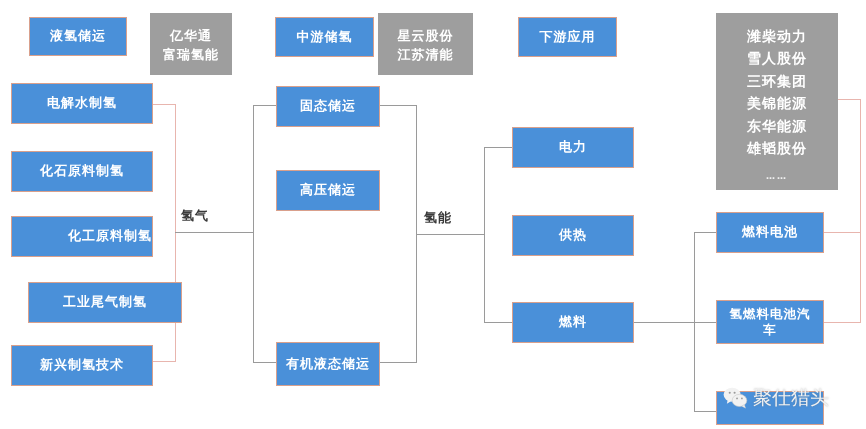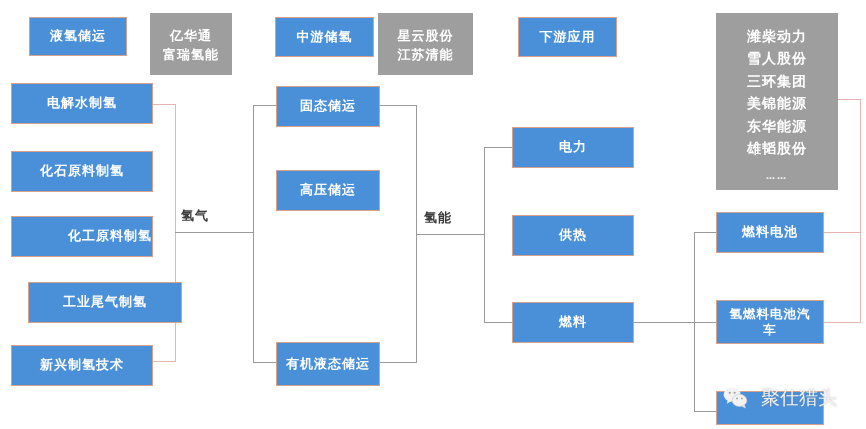--- a/index.html
+++ b/index.html
@@ -80,21 +80,21 @@
     z-index:3;
     white-space:nowrap;
     background:transparent;
     text-align:right;
   }
   
   .watermark{
     position:absolute;
     display:flex;
     align-items:center;
-    gap:13px;
+    gap:5px;
     z-index:9;
     color:#f2f2f2;
     font-size:19px;
     font-weight:normal;
     letter-spacing:0px;
     text-shadow:0 0 2px rgba(120,120,120,.55);
     white-space:nowrap;
   }
   .wx-icon{
     width:26px;height:26px;

